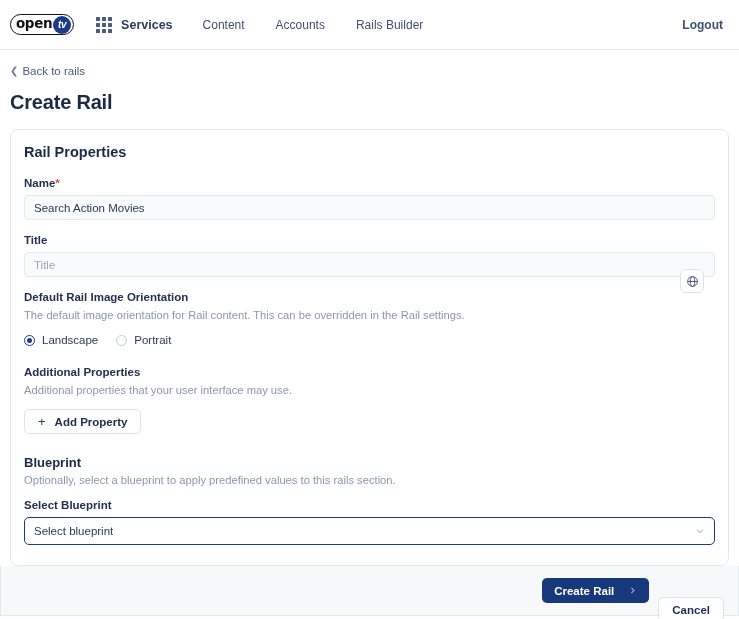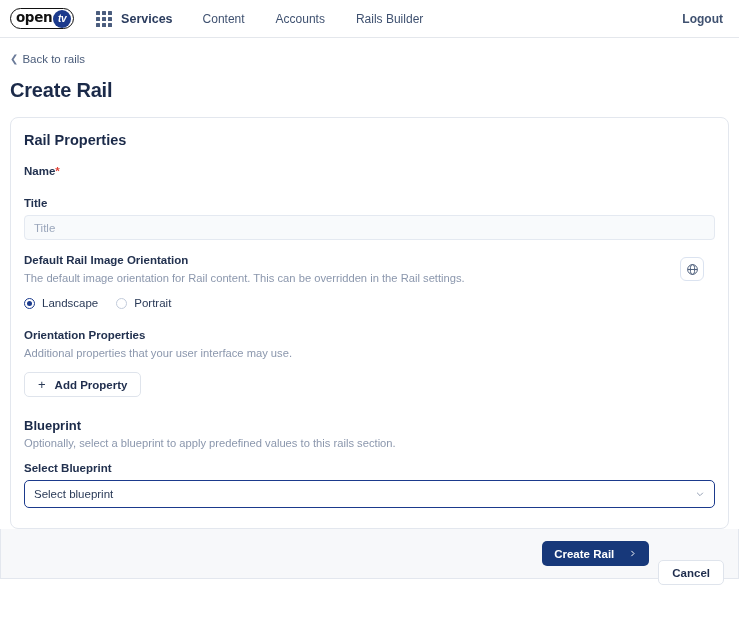--- a/index.html
+++ b/index.html
@@ -6,21 +6,21 @@
   html, body {
     width: 739px; height: 619px;
     background: #ffffff;
     font-family: "Liberation Sans", sans-serif;
     color: #1f2d4d;
     overflow: hidden;
   }
 
   
   .topnav {
-    height: 38px;
+    height: 50px;
     background: #ffffff;
     border-bottom: 1px solid #e4e7ec;
     display: flex;
     align-items: center;
     padding: 0 14px 0 10px;
     position: relative;
   }
   .logo {
     display: flex;
     align-items: center;
@@ -351,20 +351,21 @@
         <circle cx="12" cy="12" r="9"></circle>
         <line x1="3" y1="12" x2="21" y2="12"></line>
         <ellipse cx="12" cy="12" rx="4" ry="9"></ellipse>
       </svg>
     </div>
 
     
     <label class="fld">
       <span>Name</span><span class="req">*</span>
     </label>
+    <input class="input" value="Search Action Movies" placeholder="Name" style="">
 
     <div class="gap"></div>
 
     
     <label class="fld">Title</label>
     <input class="input" placeholder="Title" style="">
 
     <div class="gap"></div>
 
     
@@ -376,21 +377,21 @@
         <span class="radio checked"></span>
         <span class="radio-label">Landscape</span>
       </div>
       <div class="radio-item">
         <span class="radio"></span>
         <span class="radio-label">Portrait</span>
       </div>
     </div>
 
     
-    <label class="fld">Orientation Properties</label>
+    <label class="fld">Additional Properties</label>
     <div class="helper">Additional properties that your user interface may use.</div>
 
     <button class="btn-add">
       <span class="plus">+</span>
       <span>Add Property</span>
     </button>
 
     
     <div class="sec-title">Blueprint</div>
     <div class="helper">Optionally, select a blueprint to apply predefined values to this rails section.</div>

